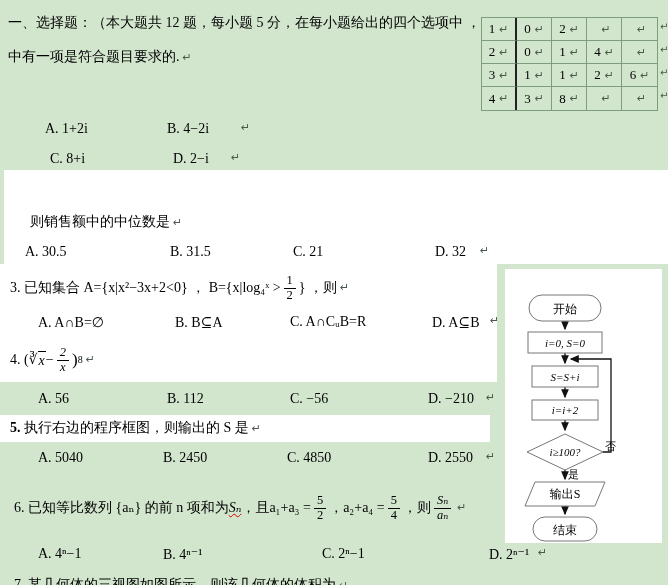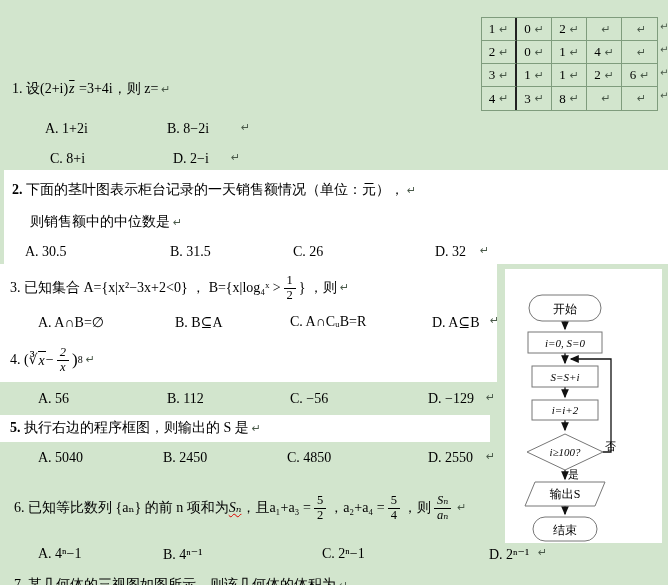--- a/index.html
+++ b/index.html
@@ -41,45 +41,45 @@
 </style>
 </head>
 <body>
 
 <div class="page">
 
   <div class="hl" style="left:4px;top:170px;width:664px;height:94px"></div>
   <div class="hl" style="left:0;top:264px;width:497px;height:118px"></div>
   <div class="hl" style="left:0;top:415px;width:490px;height:27px"></div>
 
-
-  <div class="line" style="left:12px;top:80px">
-    <span>1.  设(2+i)</span><span class="ov">z</span><span> =3+4i，则 z=</span><span class="pm">↵</span>
-  </div>
+  <div class="line" style="left:8px;top:14px">
+    <span>一、选择题：（本大题共 12 题，每小题 5 分，在每小题给出的四个选项中 ，</span>
+  </div>
+  <div class="line" style="left:8px;top:48px">
+    <span>中有一项是符合题目要求的.</span><span class="pm">↵</span>
+  </div>
+
   <div class="optrow" style="top:121px">
     <span class="opt" style="left:45px">A. 1+2i</span>
-    <span class="opt" style="left:167px">B. 8−2i</span>
+    <span class="opt" style="left:167px">B. 4−2i</span>
     <span class="opt pm" style="left:238px">↵</span>
   </div>
   <div class="optrow" style="top:151px">
     <span class="opt" style="left:50px">C. 8+i</span>
     <span class="opt" style="left:173px">D. 2−i</span>
     <span class="opt pm" style="left:228px">↵</span>
   </div>
 
-  <div class="line" style="left:12px;top:181px">
-    <b>2.</b><span> 下面的茎叶图表示柜台记录的一天销售额情况（单位：元），</span><span class="pm">↵</span>
-  </div>
   <div class="line" style="left:30px;top:213px">
     <span>则销售额中的中位数是</span><span class="pm">↵</span>
   </div>
   <div class="optrow" style="top:244px">
     <span class="opt" style="left:25px">A. 30.5</span>
     <span class="opt" style="left:170px">B. 31.5</span>
-    <span class="opt" style="left:293px">C. 26</span>
+    <span class="opt" style="left:293px">C. 21</span>
     <span class="opt" style="left:435px">D. 32</span>
     <span class="opt pm" style="left:477px">↵</span>
   </div>
 
   <div class="line math" style="left:10px;top:270px;height:36px">
     <span>3. 已知集合 A={x|x²−3x+2&lt;0} ， B={x|log₄ˣ &gt;</span>
     <span class="frac">
         <span class="n">1</span>
         <span class="d">2</span>
       </span>
@@ -103,21 +103,21 @@
         <span class="d it">x</span>
       </span>
     <span class="paren">)</span>
       <sup>8</sup>
     <span class="pm">↵</span>
   </div>
   <div class="optrow" style="top:391px">
     <span class="opt" style="left:38px">A. 56</span>
     <span class="opt" style="left:167px">B. 112</span>
     <span class="opt" style="left:290px">C. −56</span>
-    <span class="opt" style="left:428px">D. −129</span>
+    <span class="opt" style="left:428px">D. −210</span>
     <span class="opt pm" style="left:483px">↵</span>
   </div>
 
   <div class="line" style="left:10px;top:419px">
     <b>5.</b><span> 执行右边的程序框图，则输出的 S 是</span><span class="pm">↵</span>
   </div>
   <div class="optrow" style="top:450px">
     <span class="opt" style="left:38px">A. 5040</span>
     <span class="opt" style="left:163px">B. 2450</span>
     <span class="opt" style="left:287px">C. 4850</span>

